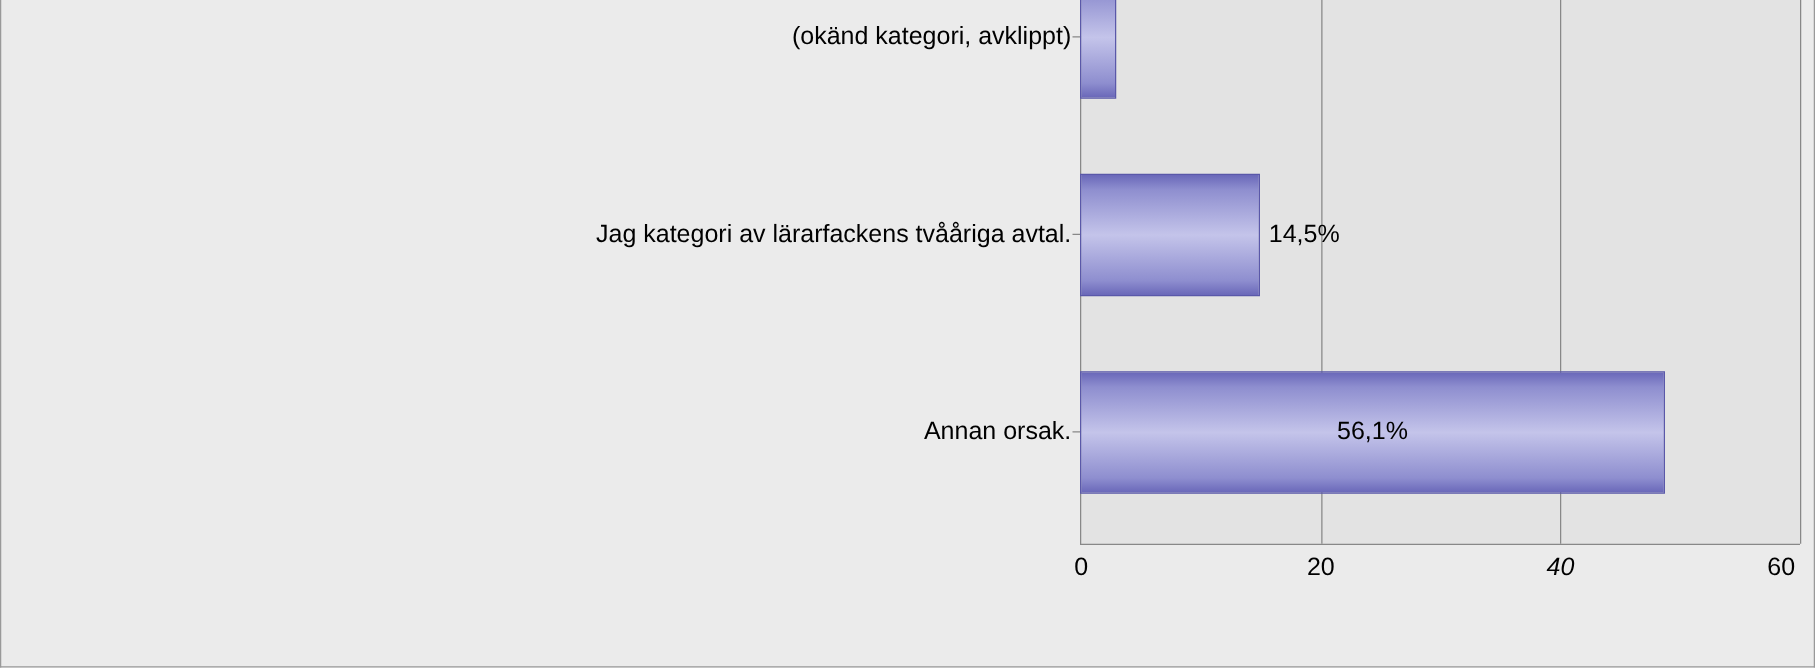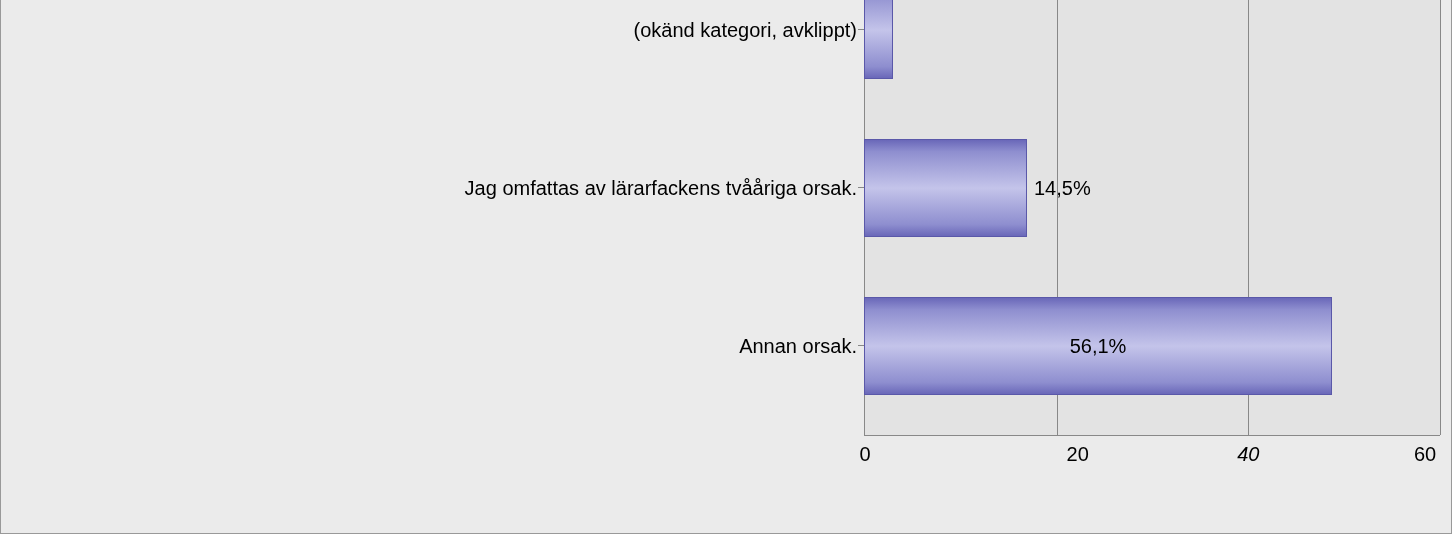--- a/index.html
+++ b/index.html
@@ -90,36 +90,36 @@
     background: #888;
   }
 </style>
 </head>
 <body>
 
 <div class="outer">
   <div class="plot" id="plot">
       <div class="tick-label" style="left: 0px;">0</div>
       <div class="grid-v" style="left: 191.667px;"></div>
-      <div class="tick-label" style="left: 191.667px; margin-left: 21px;">20</div>
+      <div class="tick-label" style="left: 191.667px;">20</div>
       <div class="grid-v" style="left: 383.333px;"></div>
       <div class="tick-label" style="left: 383.333px; font-style: italic;">40</div>
       <div class="grid-v" style="left: 575px;"></div>
       <div class="tick-label" style="left: 560px;">60</div>
       <div class="bar-group" style="top: 131px; height: 98px;">
         <div class="cat-tick"></div>
         <div class="bar" style="width: 28.75px;"></div>
         <div class="cat-label">(okänd kategori, avklippt)</div>
       </div>
       <div class="bar-group" style="top: 289px; height: 98px;">
         <div class="cat-tick"></div>
-        <div class="bar" style="width: 163px;">
+        <div class="bar" style="width: 144px;">
           <div class="bar-label">14,5%</div>
         </div>
-        <div class="cat-label">Jag omfattas av lärarfackens tvååriga orsak.</div>
+        <div class="cat-label">Jag kategori av lärarfackens tvååriga avtal.</div>
       </div>
       <div class="bar-group" style="top: 447px; height: 98px;">
         <div class="cat-tick"></div>
         <div class="bar" style="width: 468px;">
           <div class="bar-label inside">56,1%</div>
         </div>
         <div class="cat-label">Annan orsak.</div>
       </div>
     </div>
 </div>

